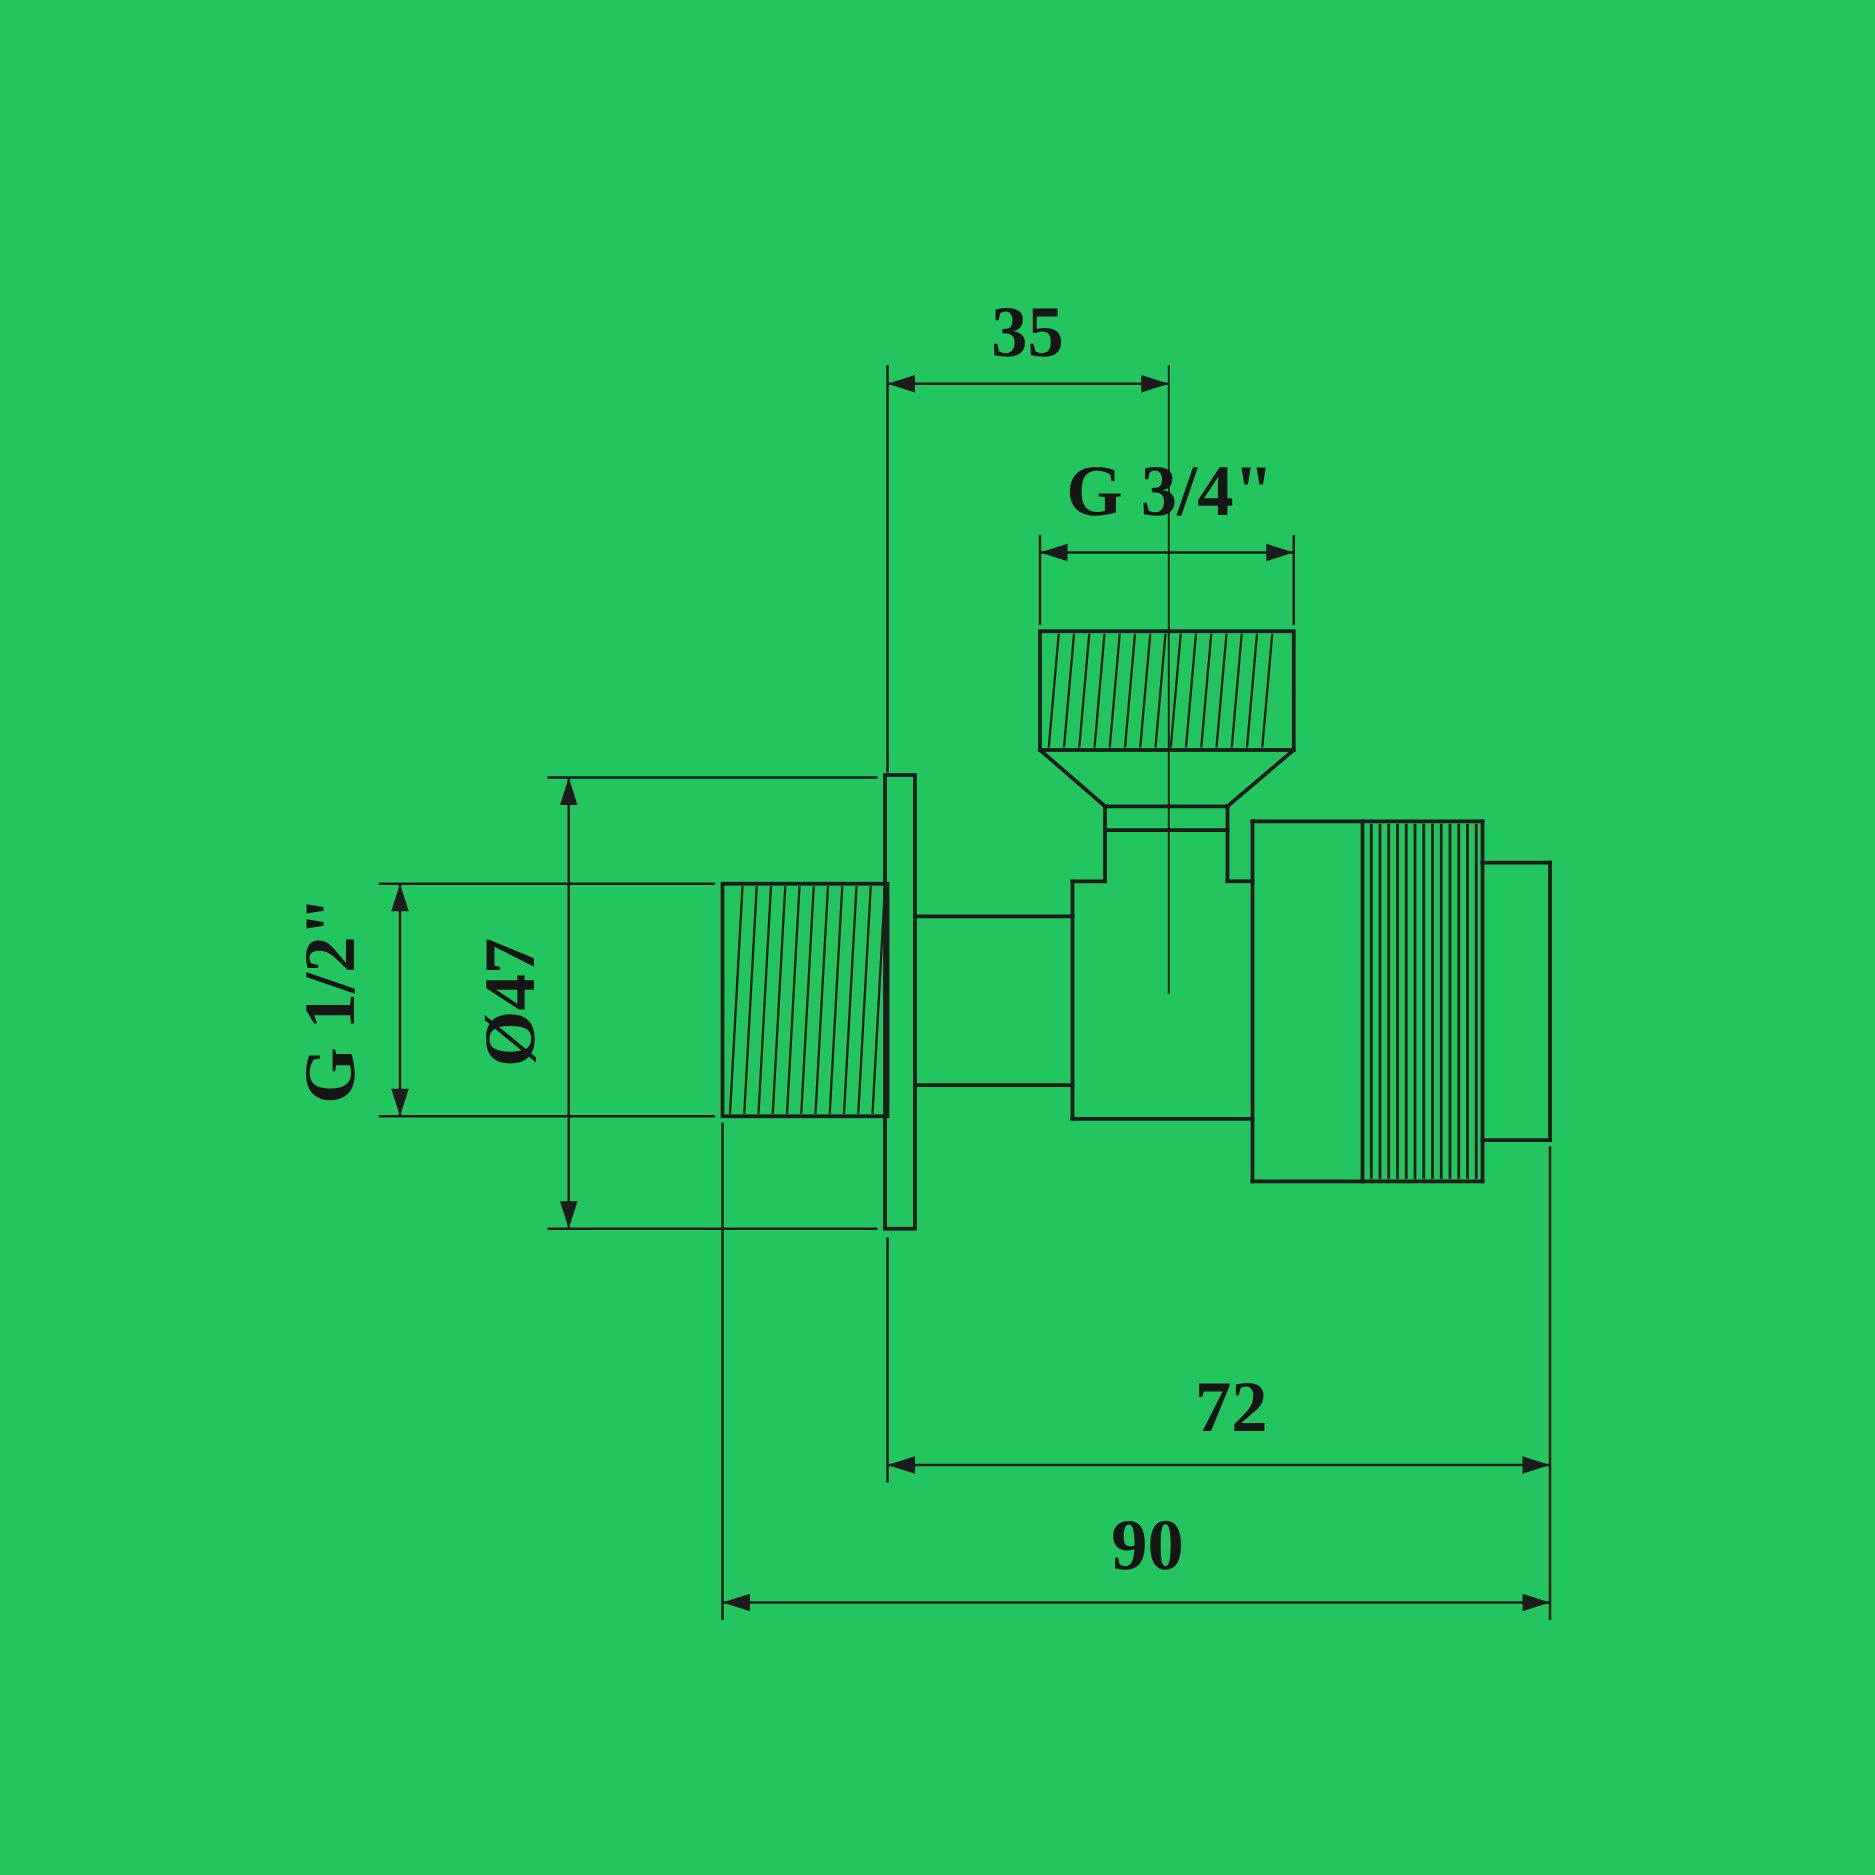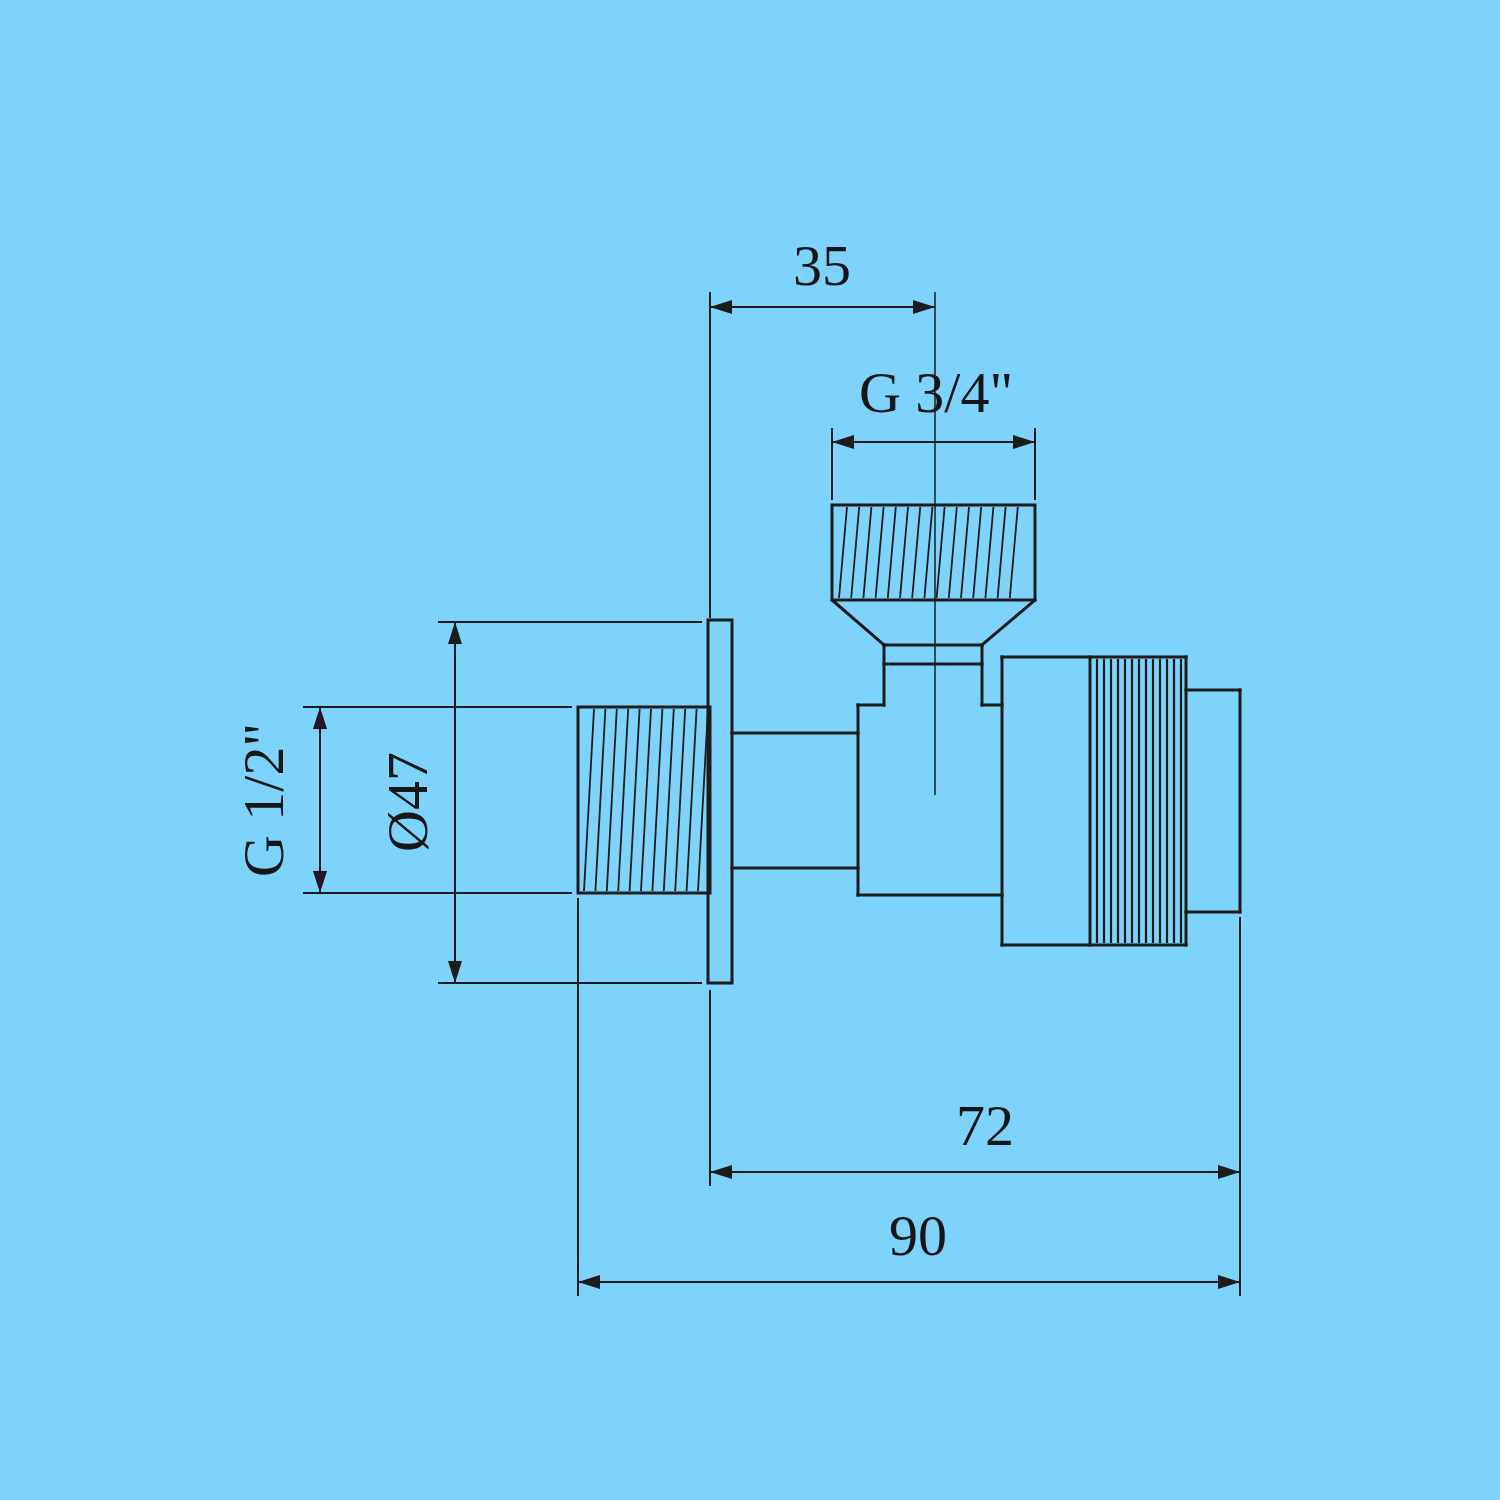--- a/index.html
+++ b/index.html
@@ -4,22 +4,23 @@
 <style>
   html, body {
     margin: 0;
     padding: 0;
     background: #ffffff;
   }
   .sheet {
     position: relative;
     width: 1500px;
     height: 1500px;
-    background: #7dd3fc;
+    background: #22c55e;
     overflow: hidden;
+    font-weight: bold;
   }
   svg {
     display: block;
   }
   svg text {
     font-family: "Liberation Serif", "DejaVu Serif", serif;
     font-size: 58px;
     fill: #161616;
   }
   .obj   { stroke: #1c1c1c; stroke-width: 3;   fill: none; stroke-linecap: square; }

